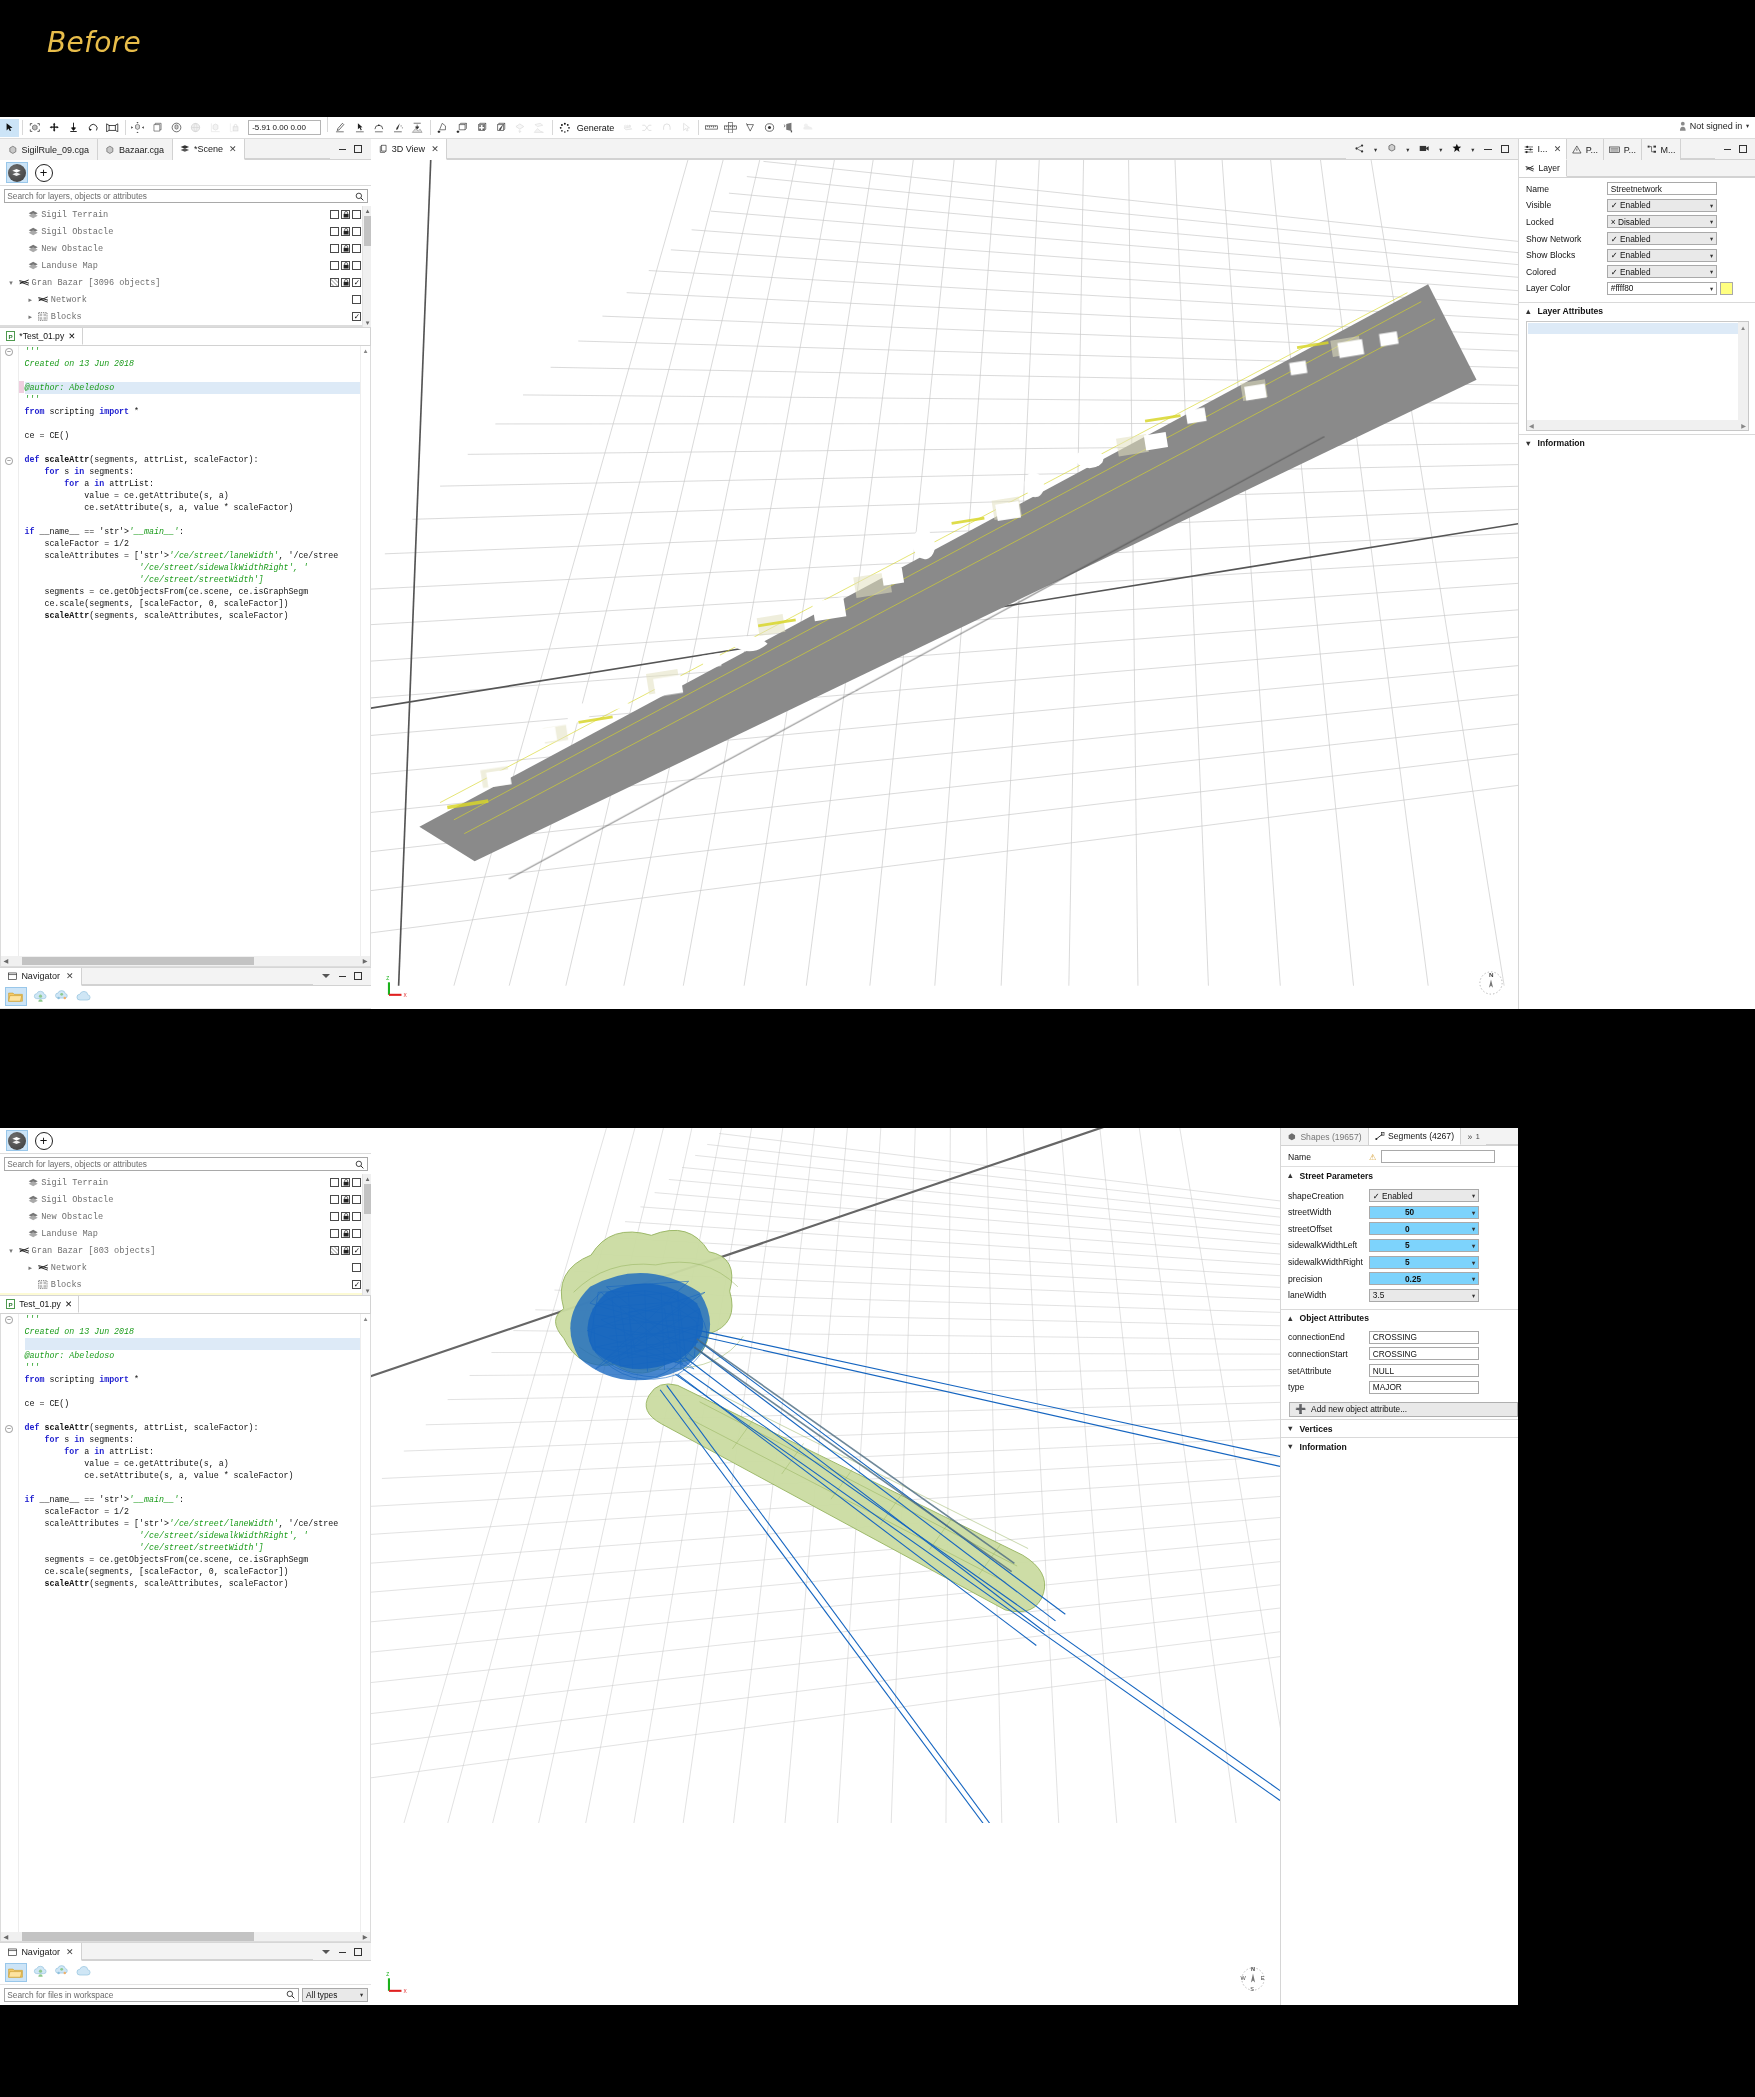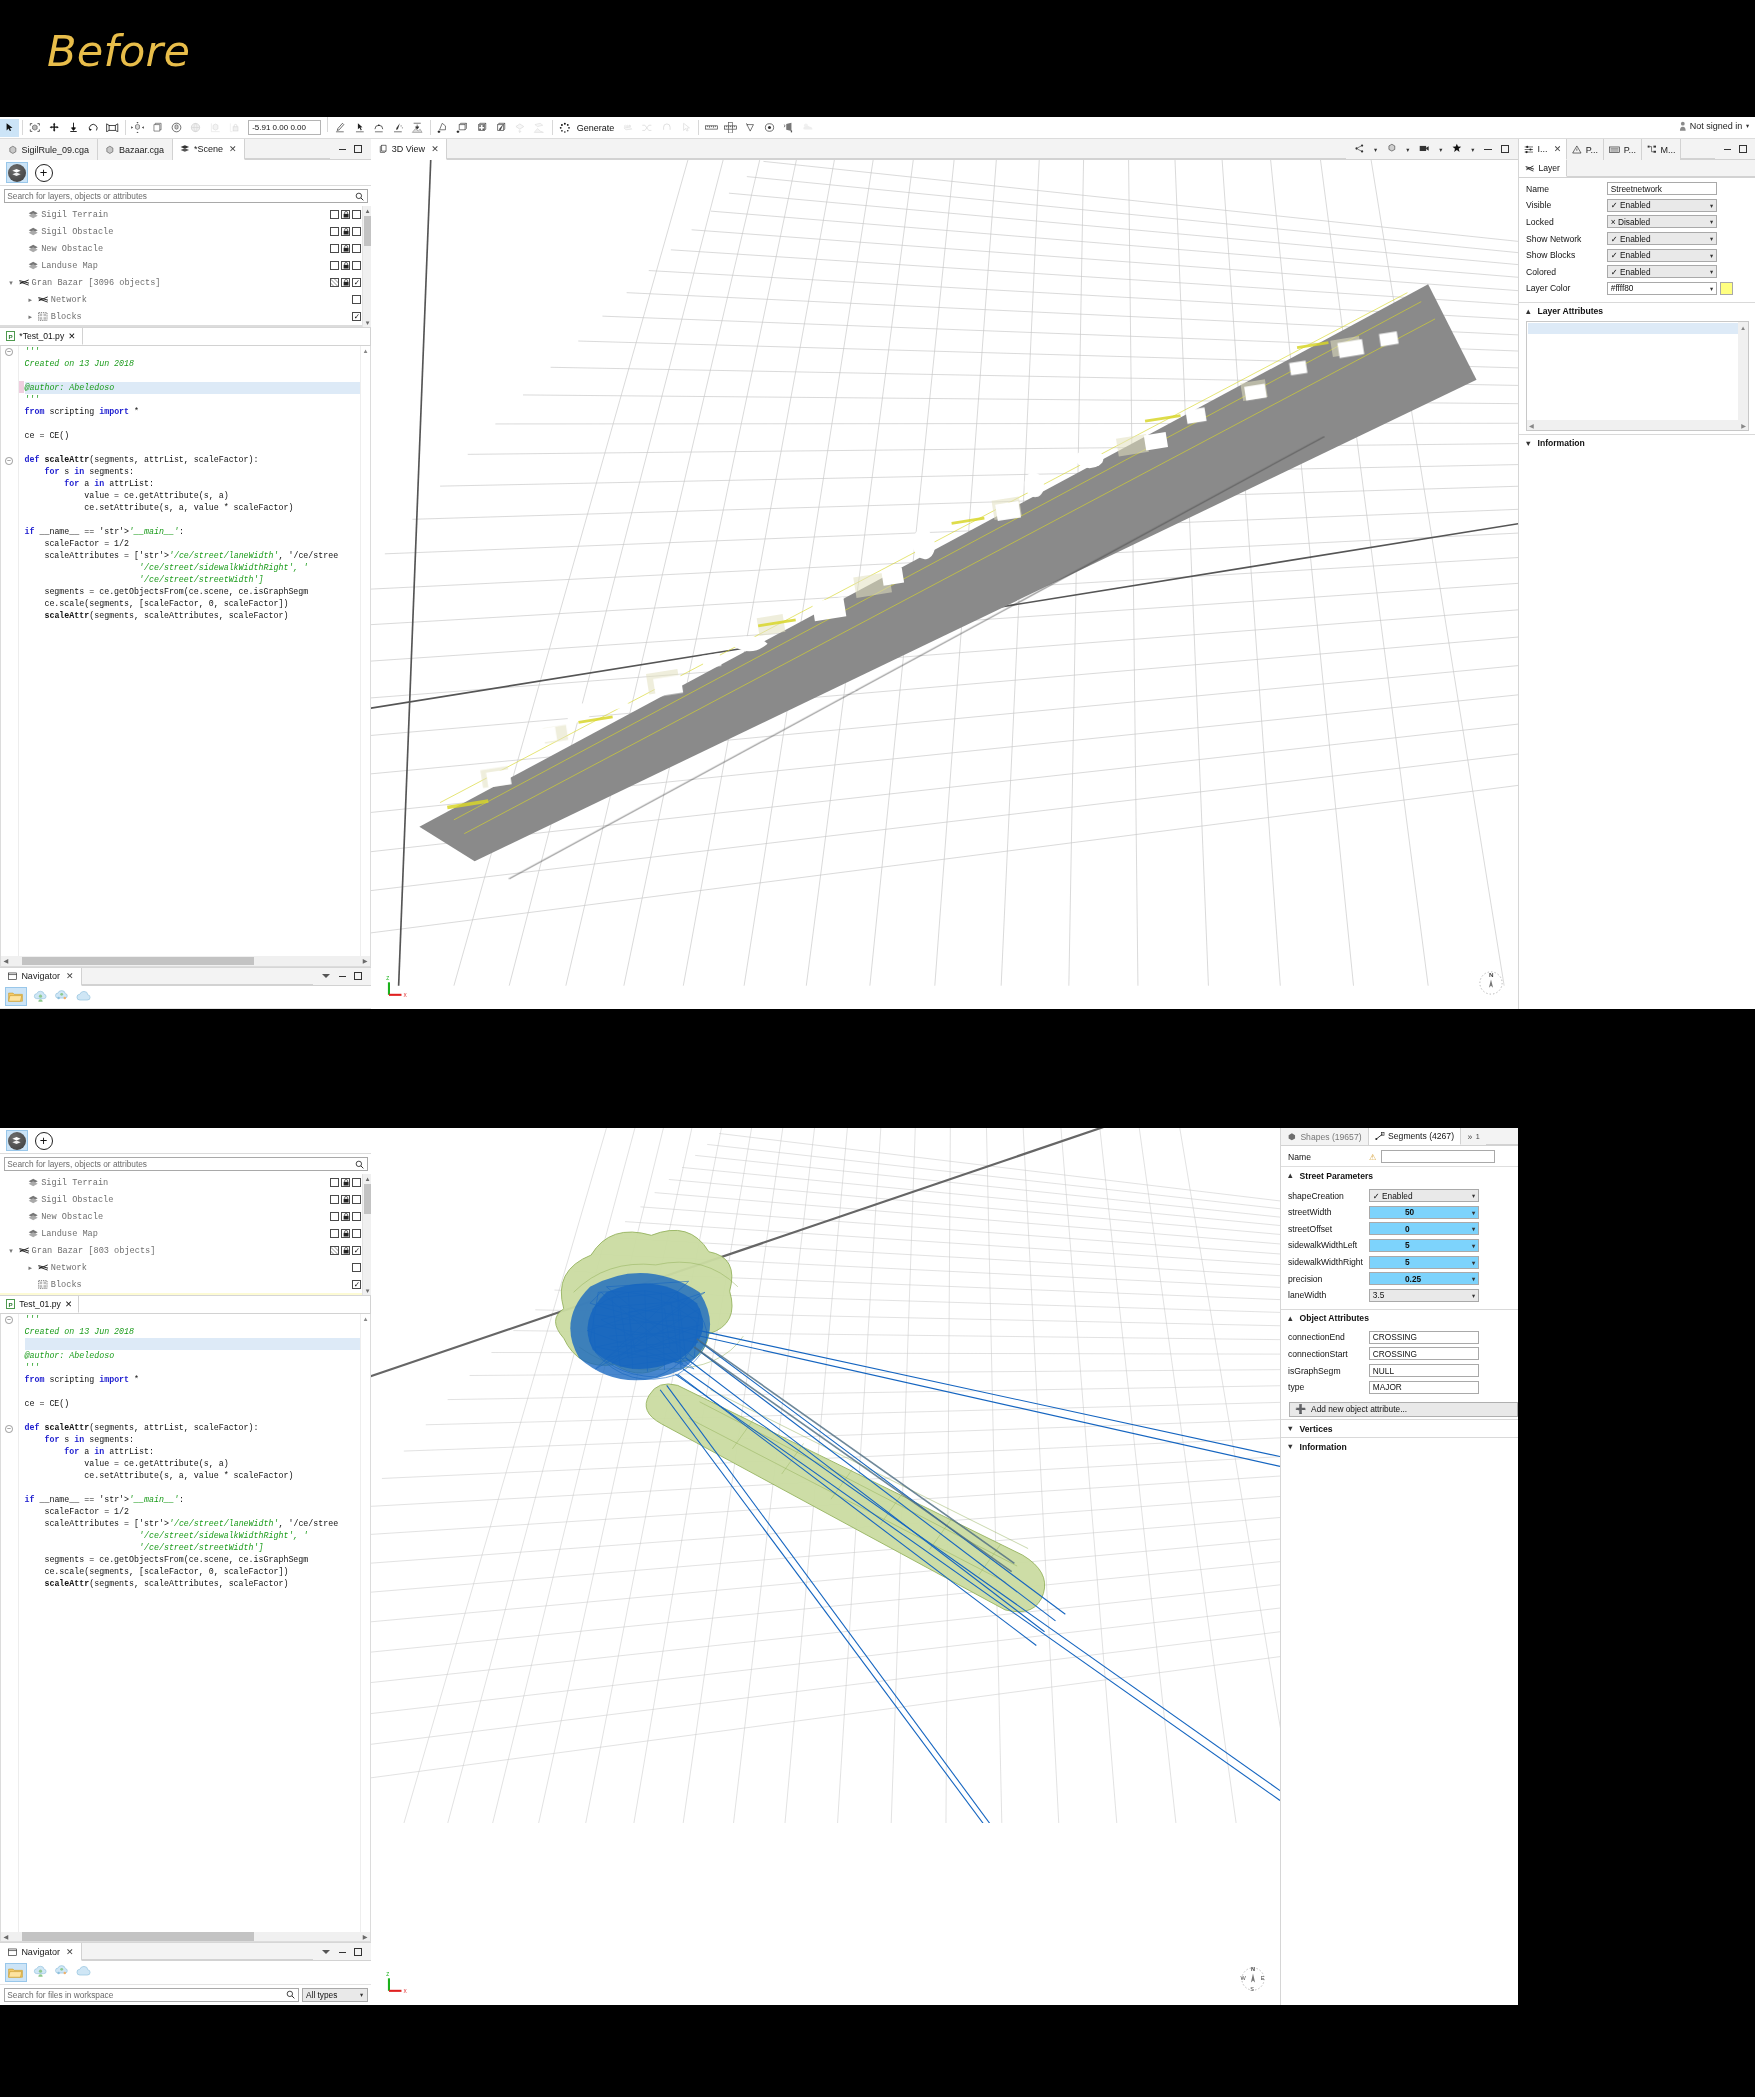--- a/index.html
+++ b/index.html
@@ -12,21 +12,21 @@
   .page { position: relative; width: 1756px; height: 2097px; background: #000; }
 
   
   .banner {
     position: absolute; left: 0; width: 1756px;
     color: #e8bd4a; font-style: italic; font-weight: 400;
     font-family: "DejaVu Sans", sans-serif;
     letter-spacing: 0.3px;
   }
   #banner-before { top: 14px; height: 104px; }
-  #banner-before .btxt { position:absolute; left: 47px; top: 12.4px; font-size: 43px; }
+  #banner-before .btxt { position:absolute; left: 47px; top: 12.4px; font-size: 28px; }
   #banner-after { top: 1042px; height: 97px; }
   #banner-after .btxt { position:absolute; left: 48px; top: 15px; font-size: 43px; }
 
   
   .app {
     position: absolute; background: #ffffff;
     font-size: 8.3px; color: #1a1a1a;
     overflow: hidden;
   }
   #app-before { left: 0; top: 117px; width: 1756px; height: 892px; }
@@ -1599,21 +1599,21 @@
           <div class="prop-rows" id="objattr-rows">
               <div class="prow">
                 <span class="plabel">connectionEnd</span>
                 <span class="pfield" style="max-width:110px">CROSSING</span>
               </div>
               <div class="prow">
                 <span class="plabel">connectionStart</span>
                 <span class="pfield" style="max-width:110px">CROSSING</span>
               </div>
               <div class="prow">
-                <span class="plabel">isGraphSegm</span>
+                <span class="plabel">setAttribute</span>
                 <span class="pfield" style="max-width:110px">NULL</span>
               </div>
               <div class="prow">
                 <span class="plabel">type</span>
                 <span class="pfield" style="max-width:110px">MAJOR</span>
               </div>
             </div>
           <div class="addattr">
             <span class="plus-green">➕</span>
             <span>Add new object attribute...</span>

